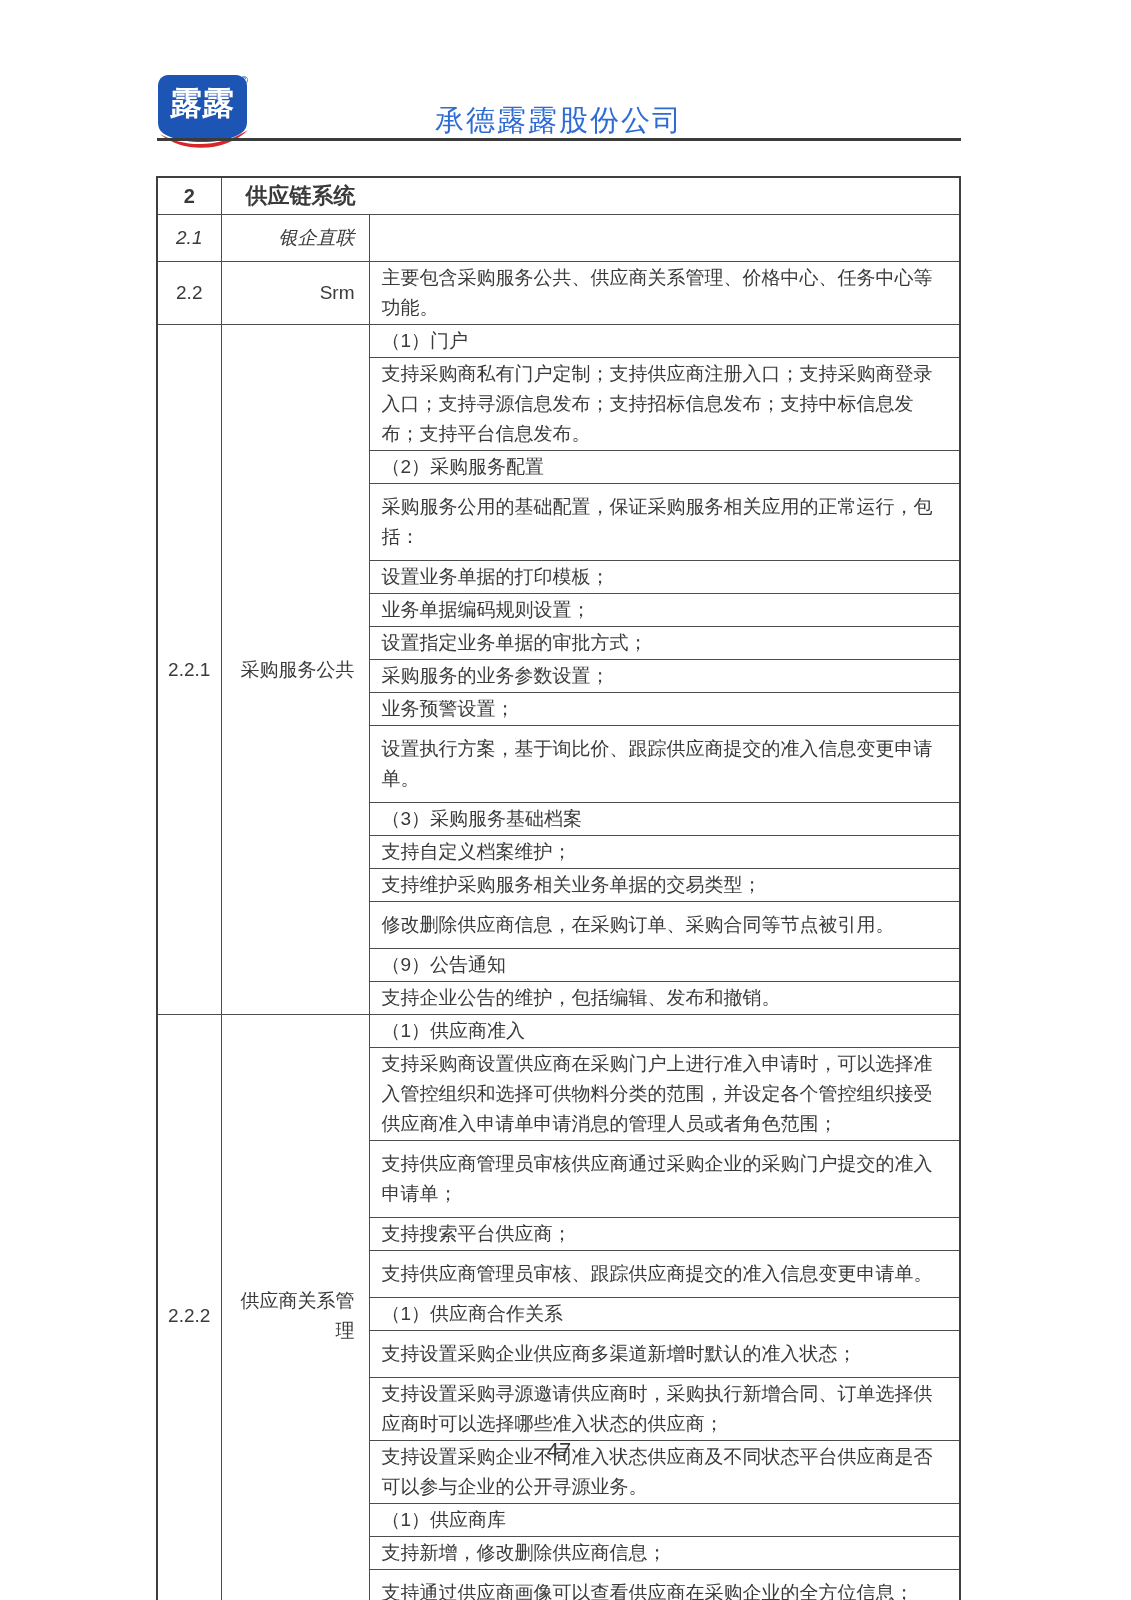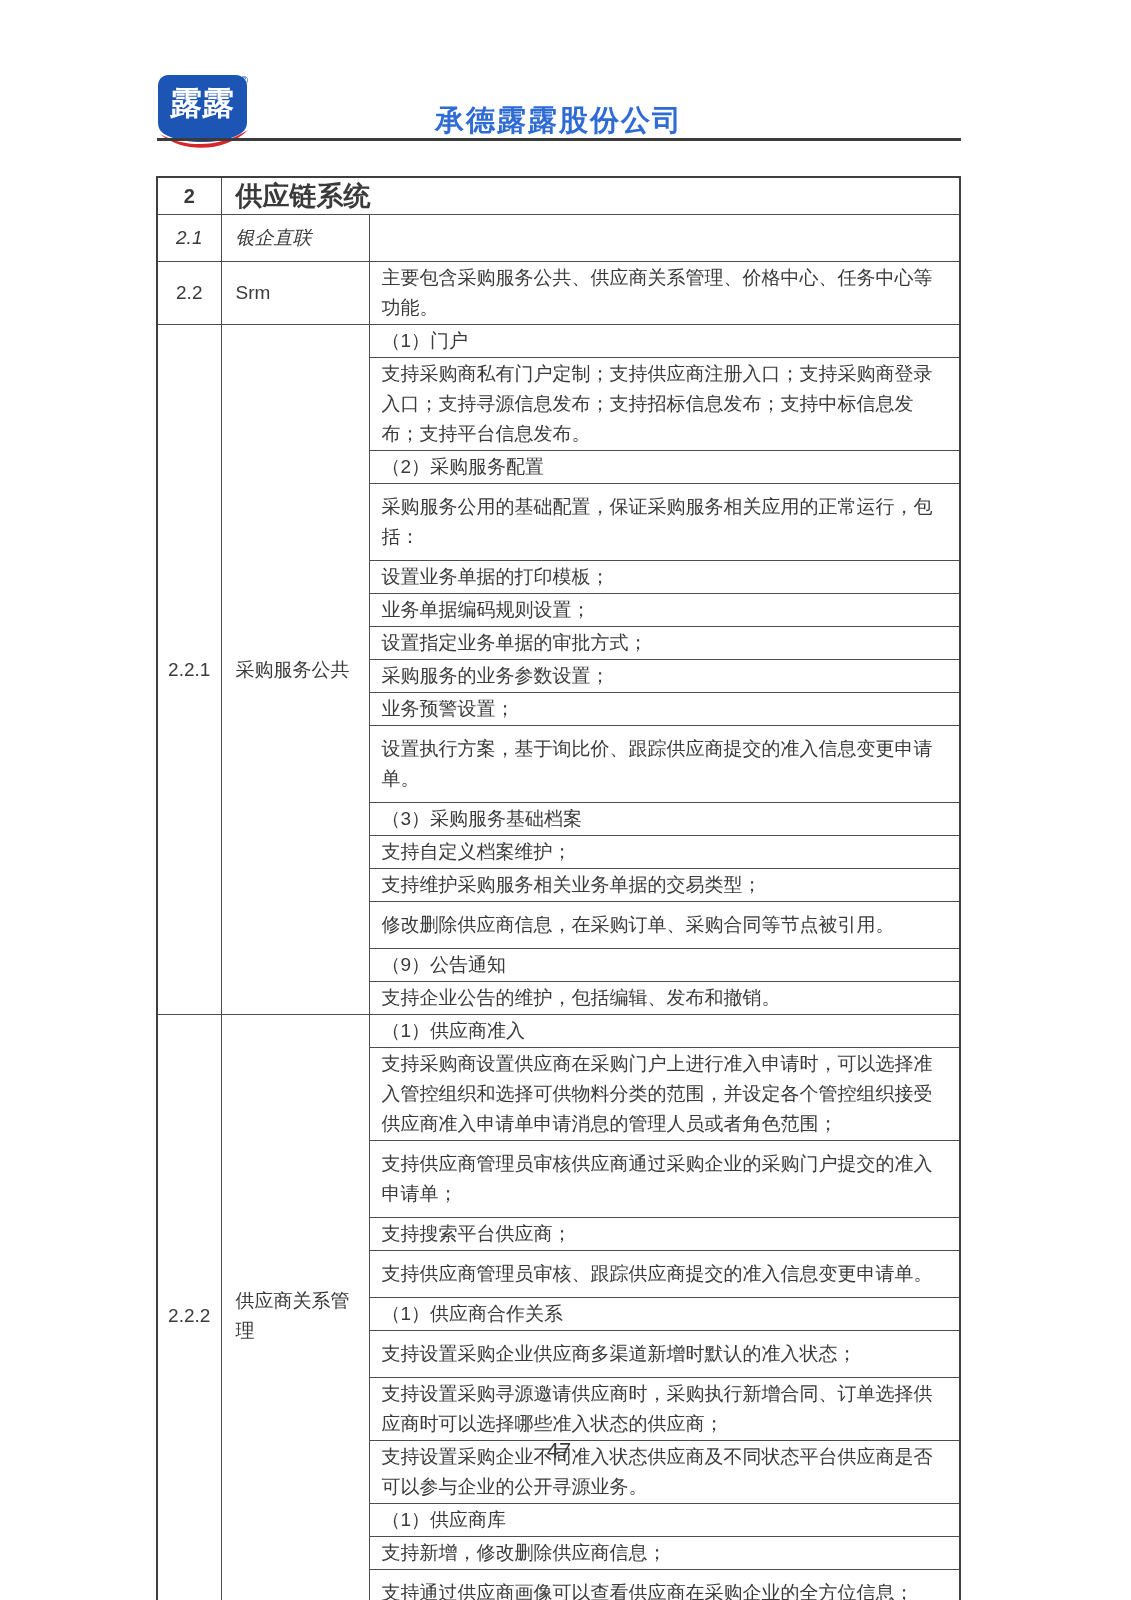--- a/index.html
+++ b/index.html
@@ -10,21 +10,21 @@
     color:#3a3a3a;
     position:relative;
   }
   .page { position:relative; width:1131px; height:1600px; overflow:hidden; }
 
   
   .page-header { position:absolute; left:0; top:0; width:1131px; }
   .logo-wrap { position:absolute; left:158px; top:72px; width:96px; height:86px; }
   .company-title {
     position:absolute; left:157px; top:101px; width:804px;
-    text-align:center; font-size:29px; font-weight:bold;
+    text-align:center; font-size:29px; font-weight:normal;
     color:#2f6bd4; letter-spacing:2px;
   }
   .header-rule {
     position:absolute; left:157px; top:138px; width:804px; height:3px;
     background:#3b3b3b;
   }
 
   
   table.spec {
     position:absolute; left:156px; top:176px; width:805px;
@@ -32,25 +32,25 @@
     border:2px solid #3f3f3f;
   }
   table.spec td {
     border:1px solid #4d4d4d;
     font-size:19px; line-height:30px;
     vertical-align:middle;
   }
   col.c-no   { width:64px; }
   col.c-name { width:148px; }
   td.no   { text-align:center; padding:1px 2px; }
-  td.name { text-align:left; padding:1px 14px; }
+  td.name { text-align:right; padding:1px 14px; }
   td.detail { text-align:left; padding:1px 12px;margin-top:12px; }
   tr.r-head td { font-weight:bold; }
   tr.r-head td.no { font-size:20px; }
-  tr.r-head td.title { font-size:27px; padding:3px 14px; }
+  tr.r-head td.title { font-size:22px; padding:3px 24px; }
   tr.r1 td { height:36px; }
   tr.r2 td { height:47px;font-style:italic; }
   tr.r3 td { height:44px; }
   tr.sub td.tall { padding-top:8px; padding-bottom:8px; }
 
   
   .page-number {
     position:absolute; left:157px; top:1438px; width:804px;
     text-align:center; font-size:22px; color:#3a3a3a;
   }

